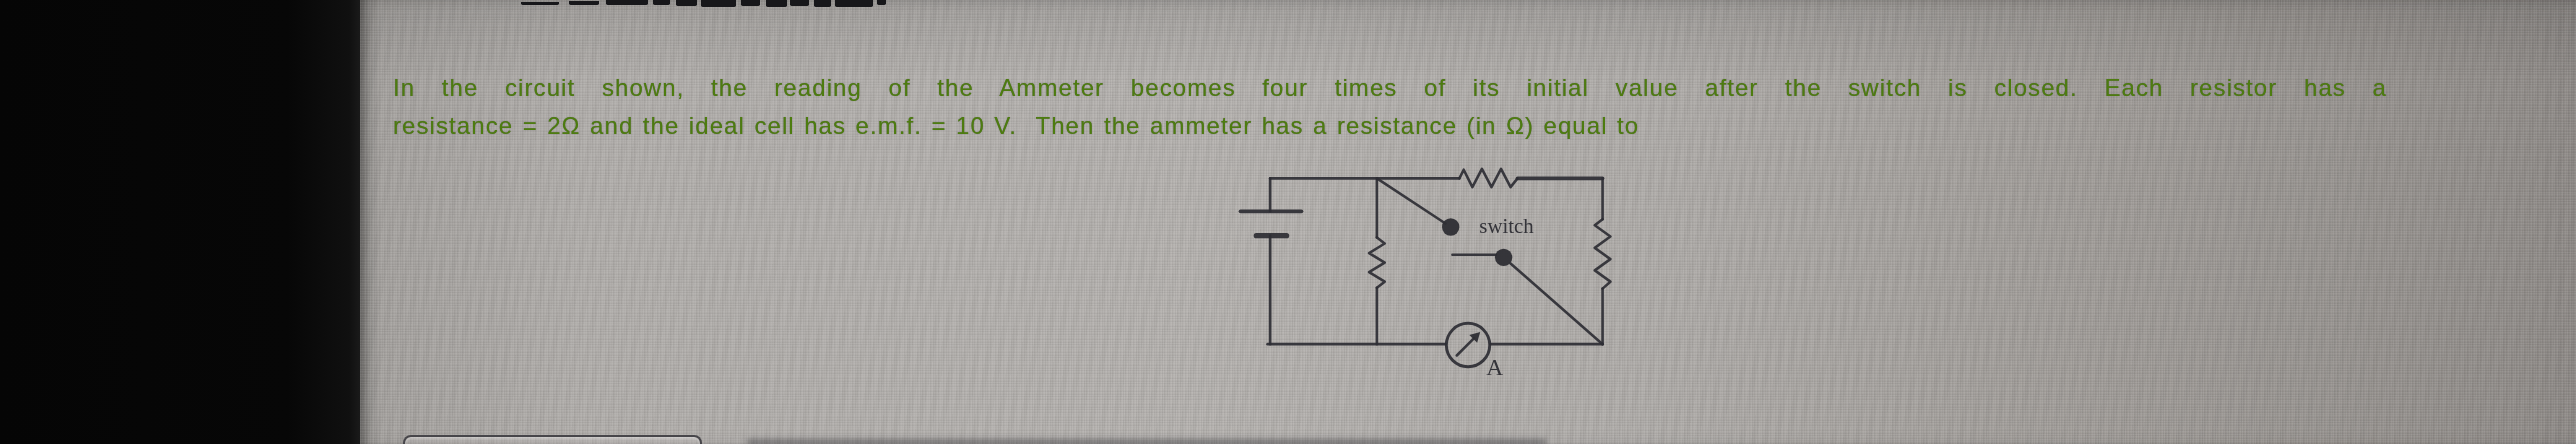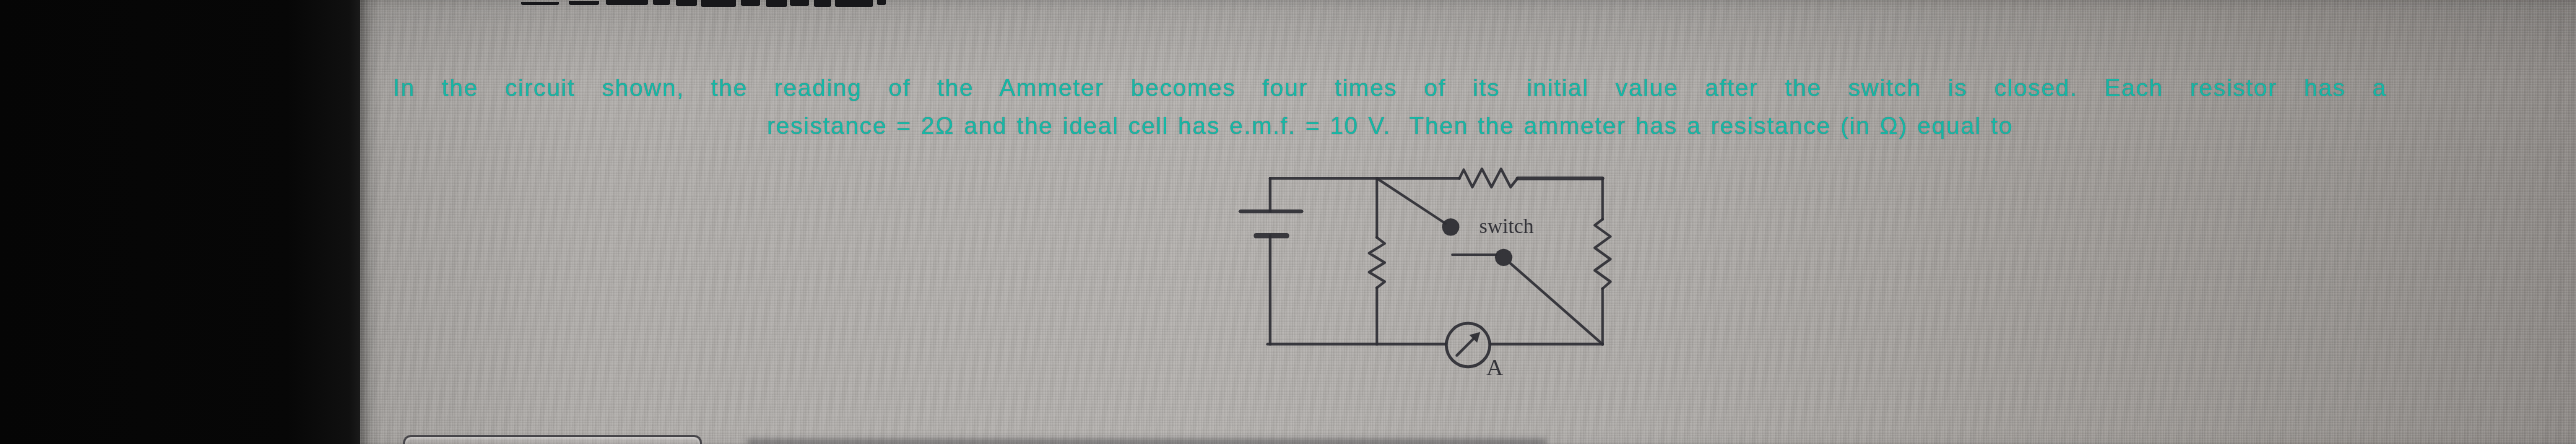--- a/index.html
+++ b/index.html
@@ -29,26 +29,26 @@
     background:
       repeating-linear-gradient(90deg, rgba(255,255,255,0.05) 0 0.9px, rgba(0,0,0,0.035) 0.9px 1.7px, transparent 1.7px 2.6px),
       repeating-linear-gradient(0deg, rgba(255,255,255,0.045) 0 0.9px, rgba(0,0,0,0.03) 0.9px 1.7px, transparent 1.7px 2.6px),
       repeating-linear-gradient(100deg, rgba(0,0,0,0.025) 0 5.2px, transparent 5.2px 11.3px);
   }
   
   .frag{position:absolute;top:0;background:#17171a;border-radius:0 0 1.7px 1.7px;}
   
   .question{
     position:absolute;left:393px;top:69px;width:1994px;
-    font-size:24px;line-height:38px;color:#14b8a6;
+    font-size:24px;line-height:38px;color:#4d7c0f;
     letter-spacing:0.045em;word-spacing:1.7px;
     text-shadow:0 0 0.9px rgba(50,50,52,0.55);
   }
   .q-line1{text-align:justify;text-align-last:justify;}
-  .q-line2{text-align:center;}
+  .q-line2{text-align:left;}
   
   .circuit-svg{position:absolute;left:1225px;top:159px;}
   .wire{stroke:#2e2e34;stroke-width:3;fill:none;stroke-linecap:round;stroke-linejoin:round;opacity:0.92;}
   .wire-thick{stroke-width:4.2;}
   .plate-long{stroke:#2e2e34;stroke-width:4.5;stroke-linecap:round;opacity:0.92;}
   .plate-short{stroke:#2e2e34;stroke-width:6;stroke-linecap:round;opacity:0.92;}
   .dot{fill:#2e2e34;opacity:0.95;}
   .meter{stroke:#2e2e34;stroke-width:3.4;fill:none;opacity:0.92;}
   .cktlabel{font-family:"Liberation Serif", serif;fill:#2e2e34;opacity:0.95;}
   

